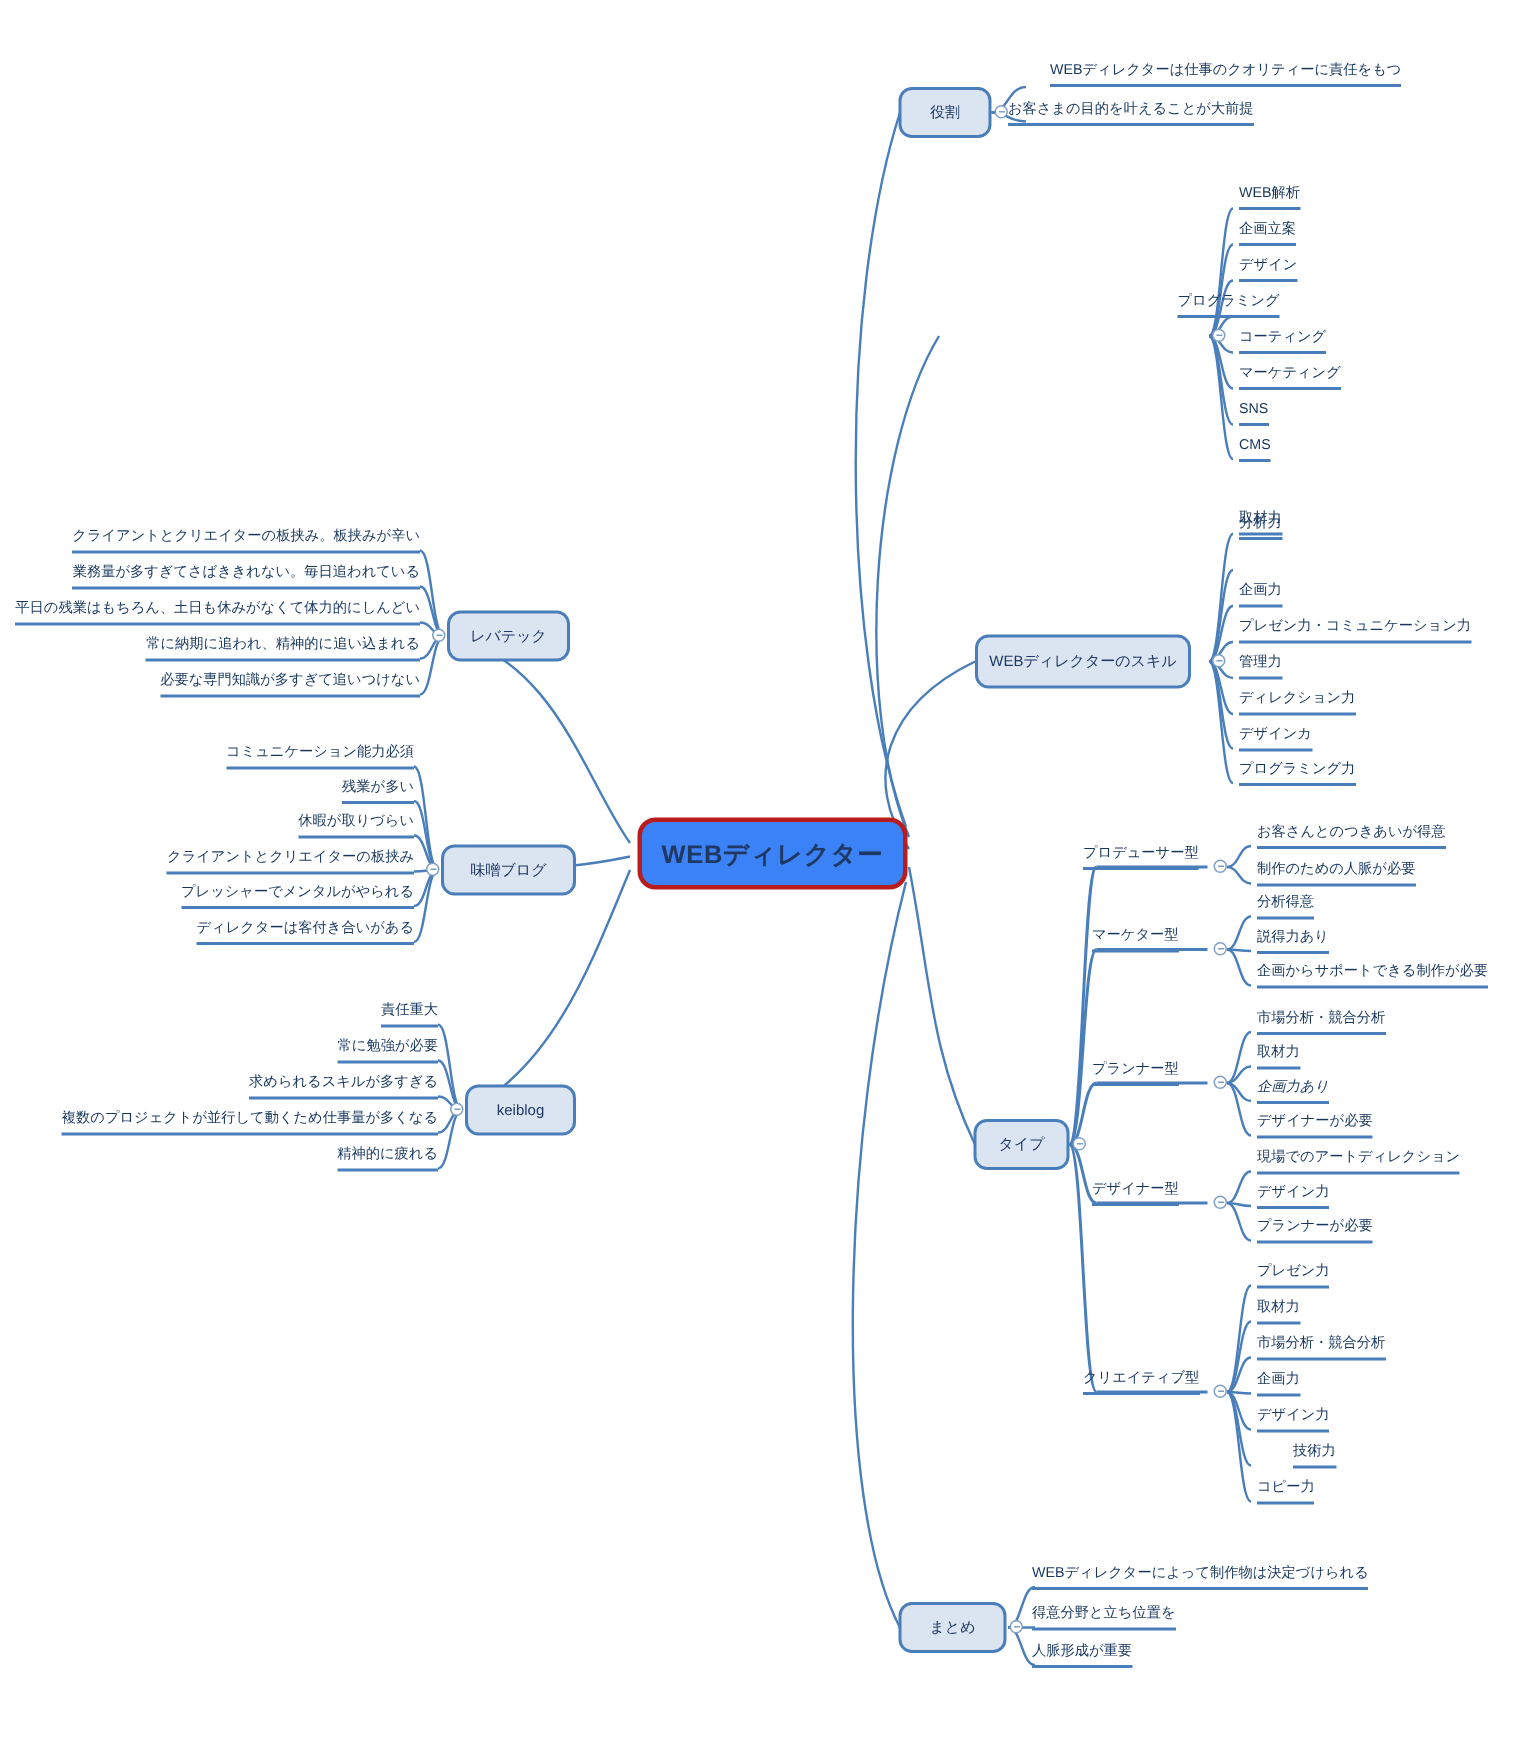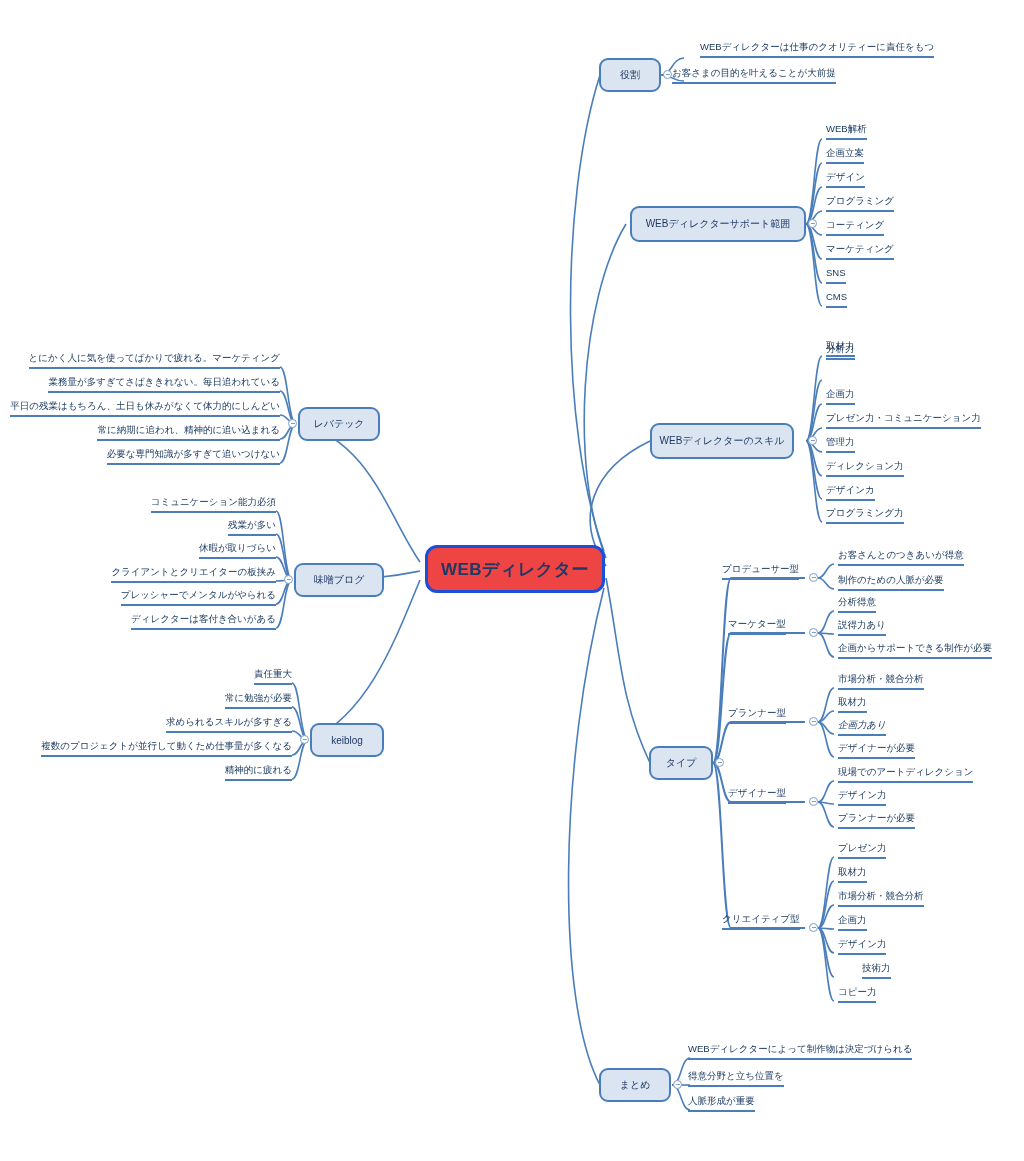--- a/index.html
+++ b/index.html
@@ -4,21 +4,21 @@
 <style>
   html,body{margin:0;padding:0;background:#ffffff;}
   body{width:1024px;height:1161px;position:relative;overflow:hidden;
        font-family:"Liberation Sans","DejaVu Sans",sans-serif;color:#1f3864;}
   #canvas{position:absolute;left:0;top:0;width:1024px;height:1161px;}
   svg.links{position:absolute;left:0;top:0;width:1024px;height:1161px;pointer-events:none;}
 
   .node{position:absolute;box-sizing:border-box;background:#dbe5f1;border:2px solid #4a7ebb;
         border-radius:9px;display:flex;align-items:center;justify-content:center;
         color:#1f3864;white-space:nowrap;}
-  .node.root{background:#ef4444;border:3px solid #1d4ed8;border-radius:12px;
+  .node.root{background:#3b82f6;border:3px solid #b91c1c;border-radius:12px;
              font-size:17px;font-weight:bold;letter-spacing:.5px;}
   .node.main{font-size:10px;padding:0 28px;}
 
   .leaf{position:absolute;white-space:nowrap;font-size:9.5px;color:#17365d;
         padding-bottom:3px;border-bottom:2px solid #4a7ebb;line-height:13px;}
   .leaf.rightal{text-align:right;}
   .sub{position:absolute;white-space:nowrap;font-size:9.5px;color:#17365d;line-height:13px;
        padding-bottom:3px;border-bottom:2px solid #4a7ebb;}
 
   .collapse{position:absolute;width:9px;height:9px;border:1px solid #7f9fc4;border-radius:50%;
@@ -144,26 +144,25 @@
     </g>
   </svg>
 
   <div class="node root" style="left:425px;top:545px;width:180px;height:48px;">WEBディレクター</div>
 
   <div class="node main" style="left:599px;top:58px;width:62px;height:34px;">役割</div>
   <div class="collapse" style="left:663px;top:70px;"></div>
   <div class="leaf" style="left:700px;top:40px;">WEBディレクターは仕事のクオリティーに責任をもつ</div>
   <div class="leaf" style="left:672px;top:66px;">お客さまの目的を叶えることが大前提</div>
 
-  <div class="node main" style="left:630px;top:206px;width:176px;height:36px;">WEBディレクターサポート範囲</div>
   <div class="collapse" style="left:808px;top:219px;"></div>
   <div class="leaf" style="left:826px;top:122px;">WEB解析</div>
   <div class="leaf" style="left:826px;top:146px;">企画立案</div>
   <div class="leaf" style="left:826px;top:170px;">デザイン</div>
-  <div class="leaf" style="left:826px;top:194px;text-align:center;">プログラミング</div>
+  <div class="leaf" style="left:785px;top:194px;text-align:center;">プログラミング</div>
   <div class="leaf" style="left:826px;top:218px;">コーティング</div>
   <div class="leaf" style="left:826px;top:242px;">マーケティング</div>
   <div class="leaf" style="left:826px;top:266px;">SNS</div>
   <div class="leaf" style="left:826px;top:290px;">CMS</div>
 
   <div class="node main" style="left:650px;top:423px;width:144px;height:36px;">WEBディレクターのスキル</div>
   <div class="collapse" style="left:808px;top:436px;"></div>
   <div class="leaf" style="left:826px;top:339px;">取材力</div>
   <div class="leaf" style="left:826px;top:342px;">分析力</div>
   <div class="leaf" style="left:826px;top:387px;">企画力</div>
@@ -211,21 +210,21 @@
   <div class="leaf" style="left:838px;top:985px;">コピー力</div>
 
   <div class="node main" style="left:599px;top:1068px;width:72px;height:34px;">まとめ</div>
   <div class="collapse" style="left:673px;top:1080px;"></div>
   <div class="leaf" style="left:688px;top:1042px;">WEBディレクターによって制作物は決定づけられる</div>
   <div class="leaf" style="left:688px;top:1069px;">得意分野と立ち位置を</div>
   <div class="leaf" style="left:688px;top:1094px;">人脈形成が重要</div>
 
   <div class="node main" style="left:298px;top:407px;width:82px;height:34px;">レバテック</div>
   <div class="collapse" style="left:288px;top:419px;"></div>
-  <div class="leaf rightal" style="right:744px;top:351px;">とにかく人に気を使ってばかりで疲れる。マーケティング</div>
+  <div class="leaf rightal" style="right:744px;top:351px;">クライアントとクリエイターの板挟み。板挟みが辛い</div>
   <div class="leaf rightal" style="right:744px;top:375px;">業務量が多すぎてさばききれない。毎日追われている</div>
   <div class="leaf rightal" style="right:744px;top:399px;margin-left:28px;">平日の残業はもちろん、土日も休みがなくて体力的にしんどい</div>
   <div class="leaf rightal" style="right:744px;top:423px;">常に納期に追われ、精神的に追い込まれる</div>
   <div class="leaf rightal" style="right:744px;top:447px;">必要な専門知識が多すぎて追いつけない</div>
 
   <div class="node main" style="left:294px;top:563px;width:90px;height:34px;">味噌ブログ</div>
   <div class="collapse" style="left:284px;top:575px;"></div>
   <div class="leaf rightal" style="right:748px;top:495px;">コミュニケーション能力必須</div>
   <div class="leaf rightal" style="right:748px;top:518px;">残業が多い</div>
   <div class="leaf rightal" style="right:748px;top:541px;">休暇が取りづらい</div>

